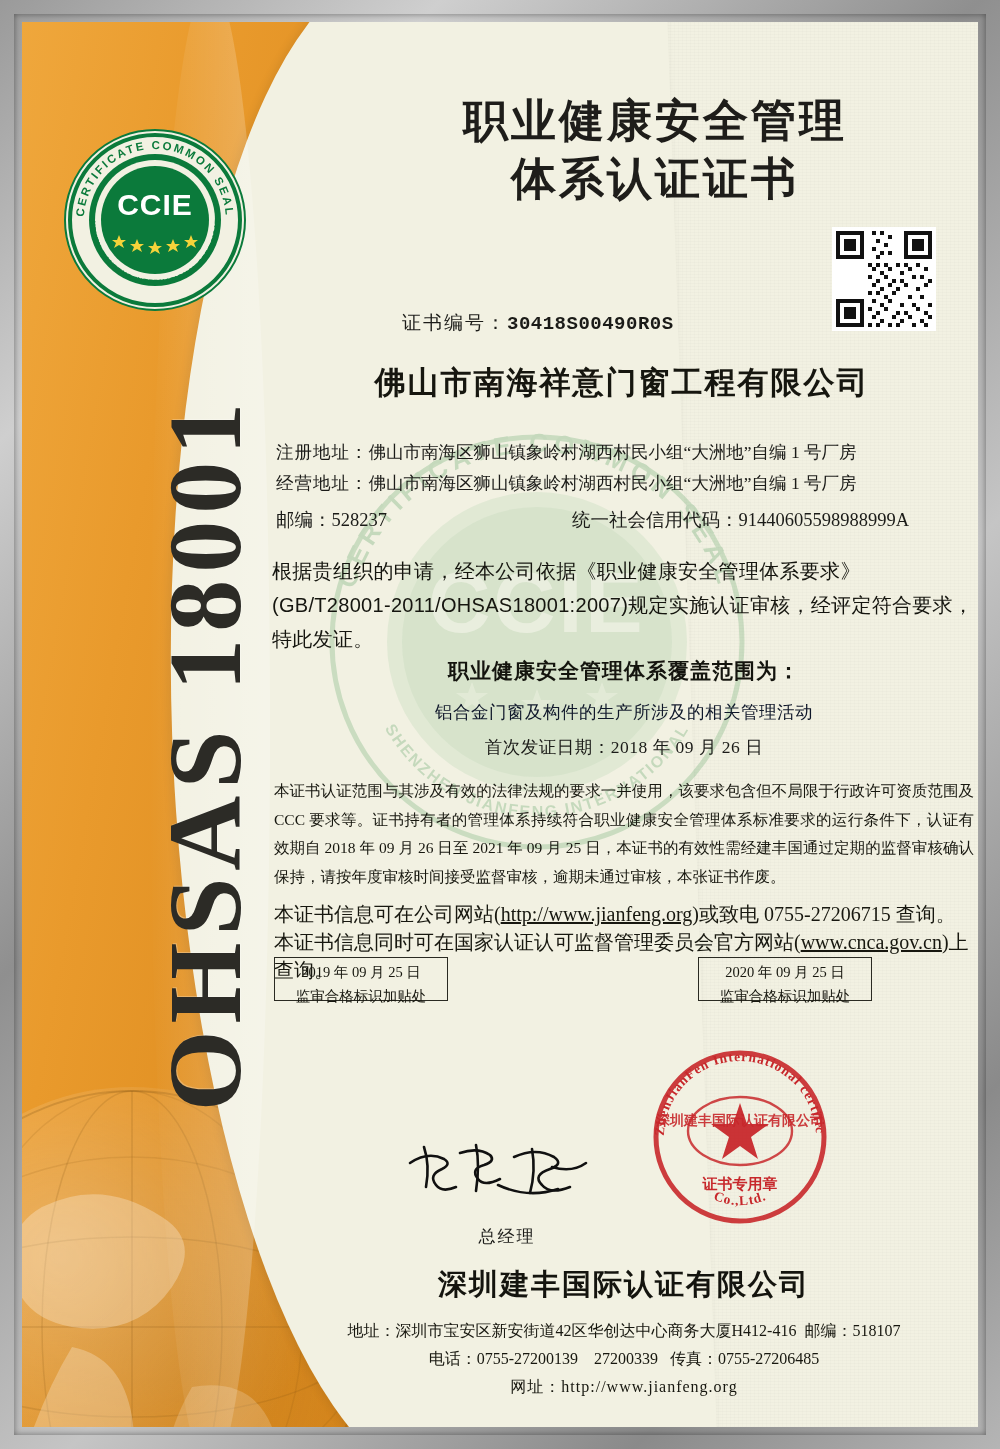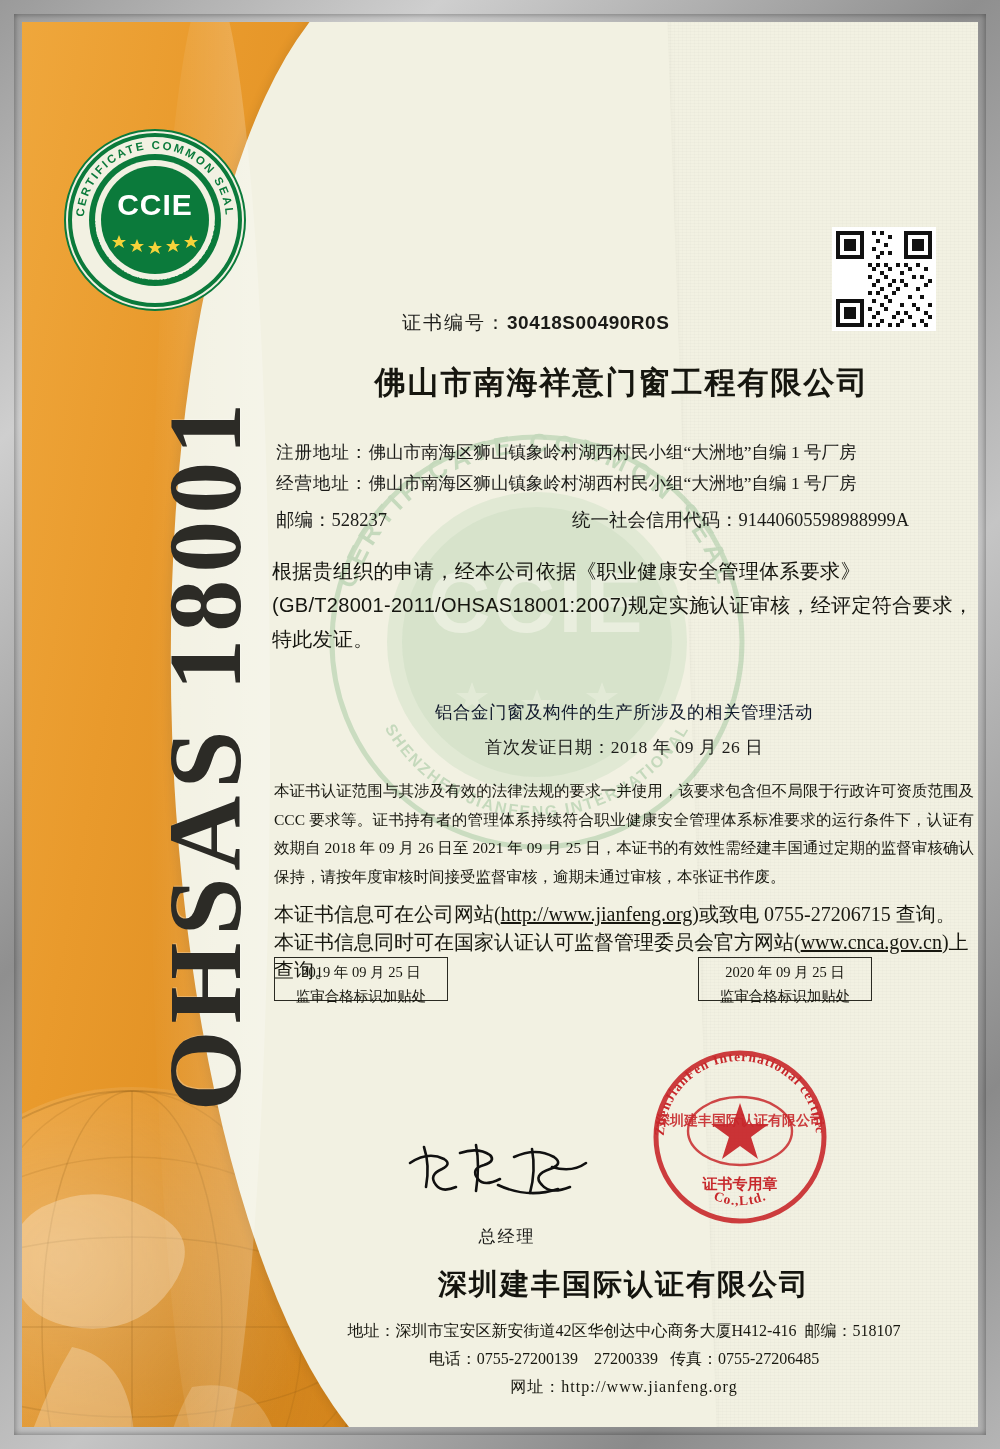--- a/index.html
+++ b/index.html
@@ -149,21 +149,21 @@
     left: 580px; top: 205px;
     width: 104px; height: 104px;
     background: #fff;
   }
   .qr svg { display:block; }
 
   .cert-no {
     position: absolute;
     left: 150px; top: 288px;
     width: 540px;
-    font-family: Liberation Sans, sans-serif;
+    font-family: Liberation Mono, monospace;
     font-size: 19px;
     color: #1b1b18;
     letter-spacing: .5px;
   }
   .cert-no .label { letter-spacing: 2px; }
   .cert-no .value { font-weight: bold; letter-spacing: .5px; }
 
   .company {
     position: absolute;
     left: 30px; top: 340px;
@@ -406,20 +406,24 @@
         <g fill="#c9e2c5" opacity=".8">
           <polygon points="150,255 154,266 166,266 156,273 160,284 150,277 140,284 144,273 134,266 146,266"></polygon>
           <polygon points="215,262 219,273 231,273 221,280 225,291 215,284 205,291 209,280 199,273 211,273"></polygon>
           <polygon points="280,255 284,266 296,266 286,273 290,284 280,277 270,284 274,273 264,266 276,266"></polygon>
         </g>
       </svg>
     </div>
 
     <div class="content">
 
+      <div class="title-cn">
+        <div>职业健康安全管理</div>
+        <div>体系认证证书</div>
+      </div>
 
       <div class="qr">
         <svg viewBox="0 0 26 26" width="104" height="104" shape-rendering="crispEdges" aria-hidden="true">
           <rect width="26" height="26" fill="#ffffff"></rect>
           <g fill="#111111">
             <rect x="1" y="1" width="7" height="1"></rect>
               <rect x="1" y="7" width="7" height="1"></rect>
             <rect x="1" y="1" width="1" height="7"></rect>
               <rect x="7" y="1" width="1" height="7"></rect>
             <rect x="3" y="3" width="3" height="3"></rect>
@@ -524,20 +528,21 @@
         <span class="left">
           <span>邮编：</span><span>528237</span>
         </span>
         <span class="right">
           <span>统一社会信用代码：</span><span>91440605598988999A</span>
         </span>
       </div>
 
       <div class="para-main">根据贵组织的申请，经本公司依据《职业健康安全管理体系要求》(GB/T28001-2011/OHSAS18001:2007)规定实施认证审核，经评定符合要求，特此发证。</div>
 
+      <div class="scope-title">职业健康安全管理体系覆盖范围为：</div>
       <div class="scope-body">铝合金门窗及构件的生产所涉及的相关管理活动</div>
       <div class="issue-date">
         <span>首次发证日期：</span><span>2018 年 09 月 26 日</span>
       </div>
 
       <div class="fineprint">本证书认证范围与其涉及有效的法律法规的要求一并使用，该要求包含但不局限于行政许可资质范围及 CCC 要求等。证书持有者的管理体系持续符合职业健康安全管理体系标准要求的运行条件下，认证有效期自 2018 年 09 月 26 日至 2021 年 09 月 25 日，本证书的有效性需经建丰国通过定期的监督审核确认保持，请按年度审核时间接受监督审核，逾期未通过审核，本张证书作废。</div>
 
       <div class="note-lines">
         <div>
           <span>本证书信息可在公司网站(</span><span class="underline">http://www.jianfeng.org</span><span>)或致电 0755-27206715 查询。</span>

